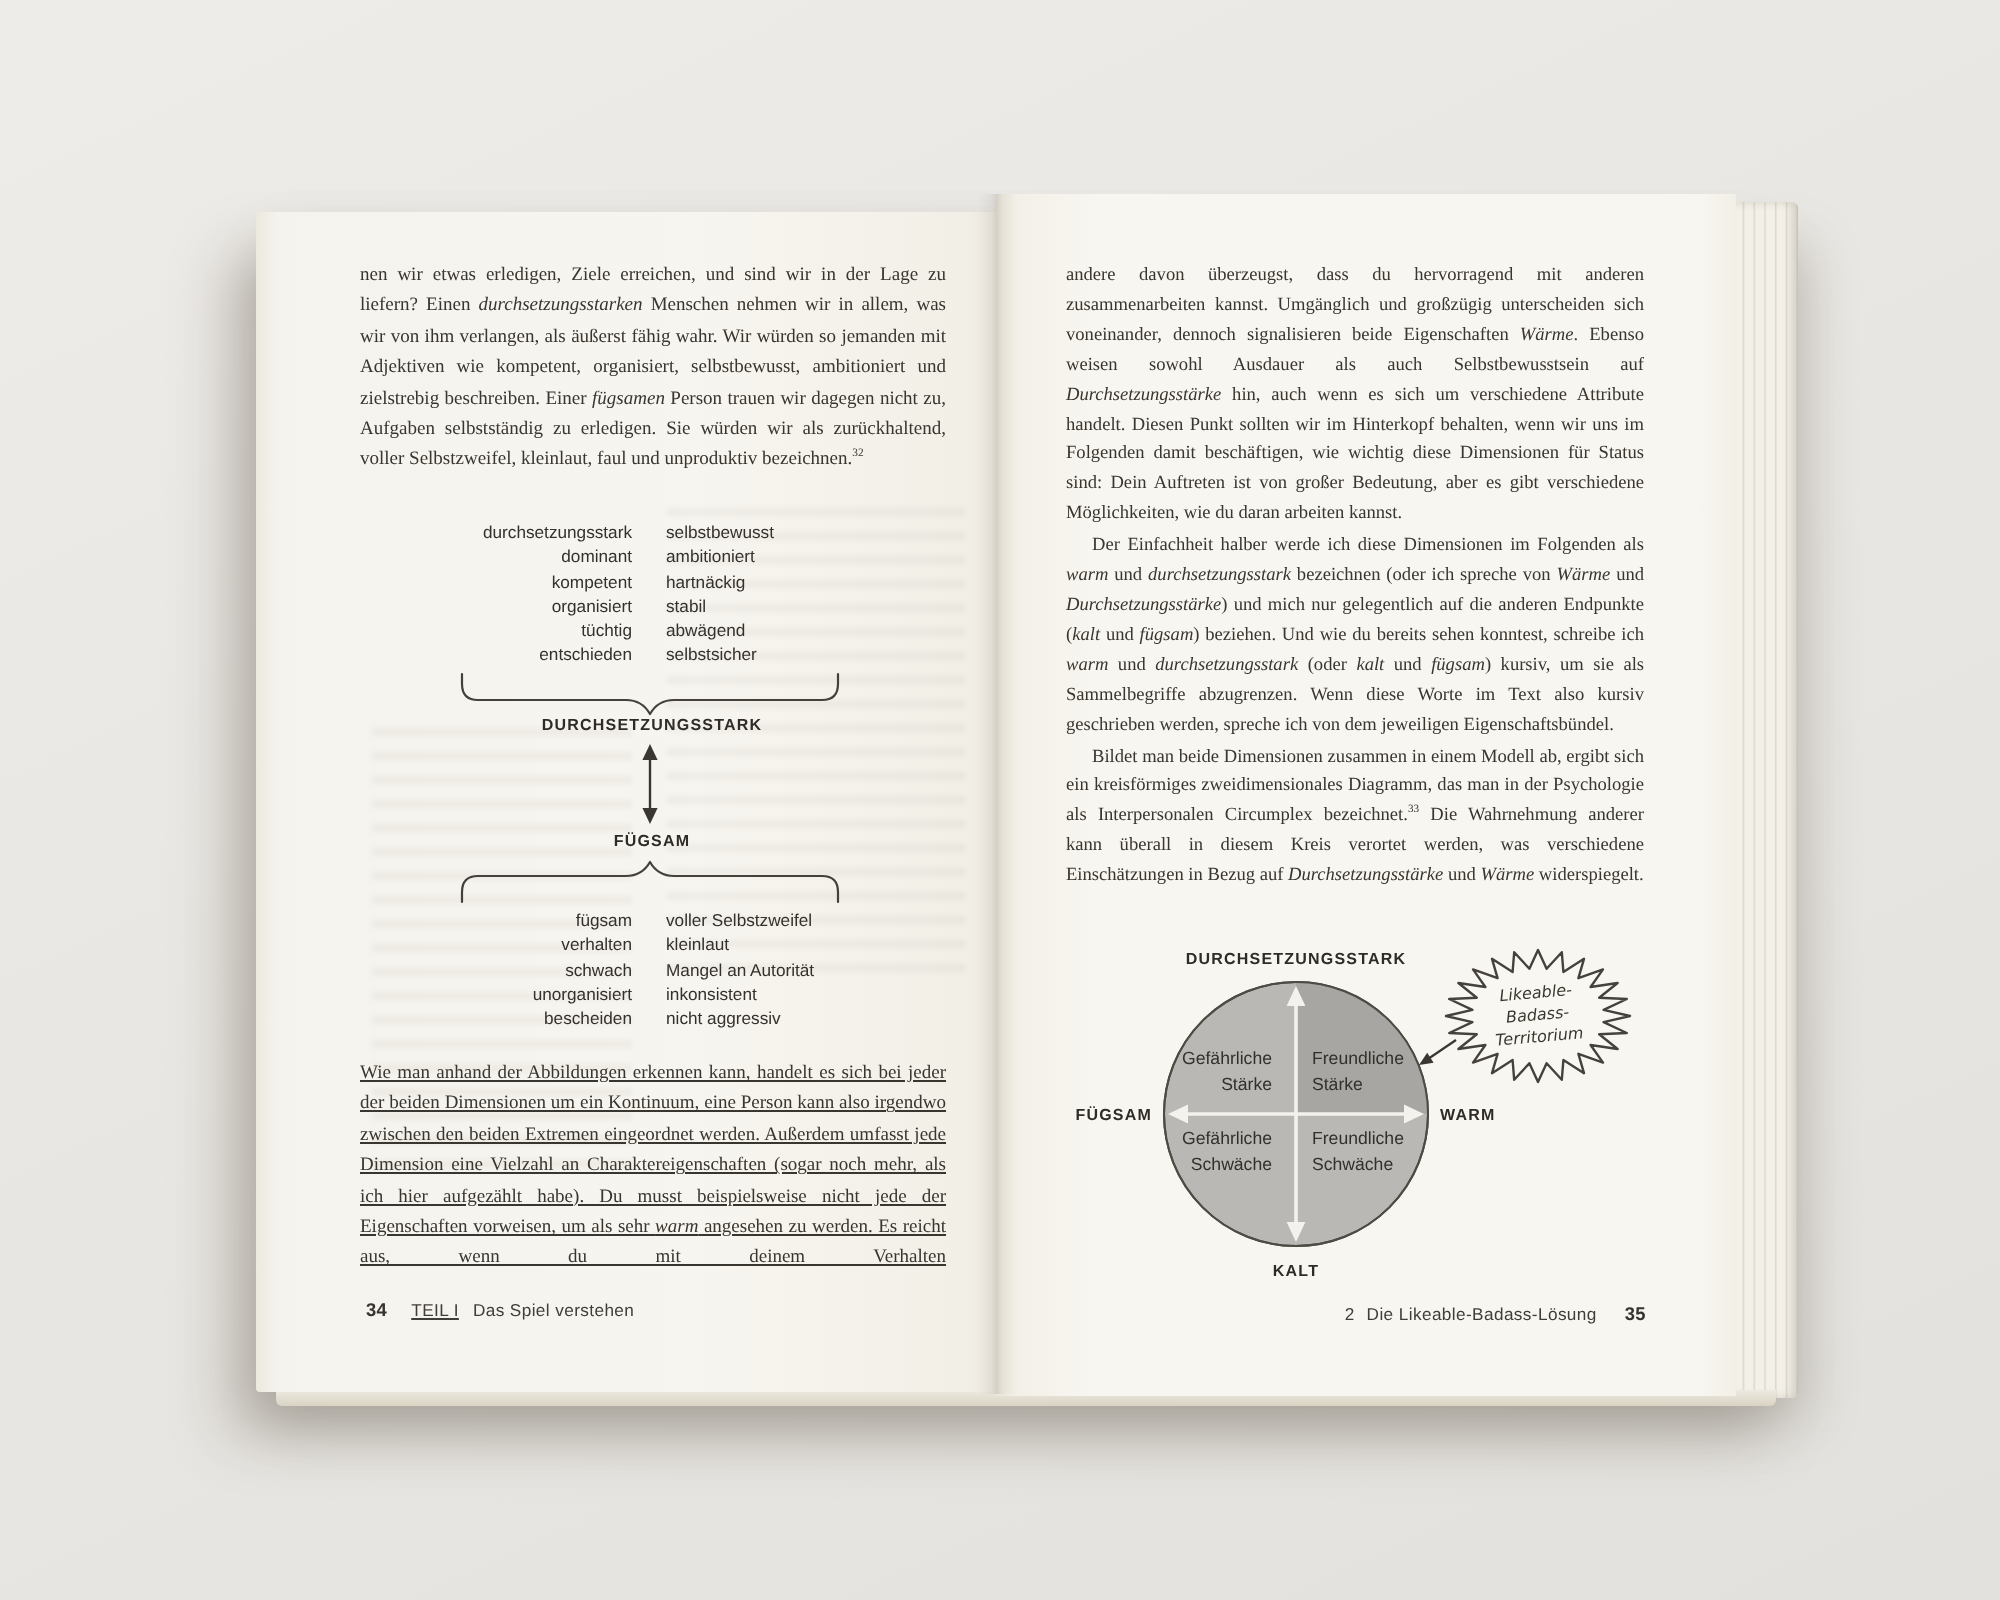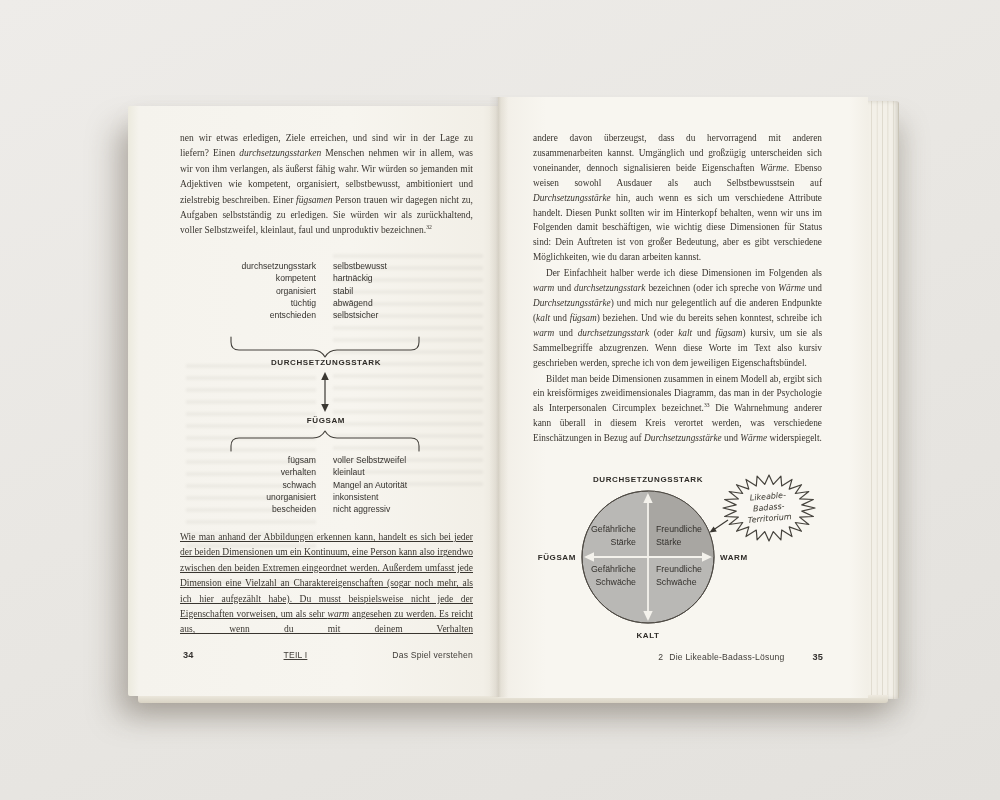--- a/index.html
+++ b/index.html
@@ -29,27 +29,27 @@
   .rp p.ind{text-indent:13px;}
   .cont{text-align-last:justify;text-decoration:underline;}
   sup{font-size:.6em;line-height:0;vertical-align:super;}
   .wordtable{position:absolute;left:40px;width:316px;font-size:8.6px;line-height:12.3px;color:#34312d;}
   .wordtable .row{display:flex;}
   .wordtable .wl{flex:0 0 148px;text-align:right;}
   .wordtable .wr{flex:1;padding-left:17px;text-align:left;}
   .figlabel{position:absolute;left:40px;width:316px;text-align:center;font-weight:bold;font-size:8px;
          letter-spacing:.6px;color:#2f2c28;}
   .figsvg{position:absolute;}
-  .footer{position:absolute;display:flex;align-items:baseline;color:#403d38;font-size:8.6px;letter-spacing:.2px;justify-content:space-between;}
+  .footer{position:absolute;display:flex;align-items:baseline;color:#403d38;font-size:8.6px;letter-spacing:.2px;}
   .footer .pn{font-weight:bold;font-size:9.2px;color:#353230;}
   .footer-left .part{margin-left:12px;text-decoration:underline;}
   .footer-left .sect{margin-left:7px;}
   .footer-right{justify-content:flex-end;}
   .footer-right .chtitle{margin-left:6px;}
-  .footer-right .pn{margin-left:28px;}
+  .footer-right .pn{margin-left:14px;}
   svg text{font-family:"Liberation Sans",sans-serif;}
   text.qlabel{font-size:8.8px;fill:#33302c;}
   text.axis{font-size:8px;font-weight:bold;fill:#2f2c28;letter-spacing:.6px;}
   text.hand{font-size:8px;font-style:italic;fill:#3a372f;font-family:"DejaVu Sans",sans-serif;}
 </style>
 </head>
 <body>
 
 <div class="stage">
   <div class="book-shadow"></div>
@@ -63,20 +63,24 @@
 
     <div class="ghost" style="left:205px;top:160px;width:150px;height:240px;"></div>
     <div class="ghost" style="left:58px;top:270px;width:130px;height:220px;"></div>
 
     <div class="serif" style="left:52px;top:37px;width:293px;"><span>nen wir etwas erledigen, Ziele erreichen, und sind wir in der Lage zu liefern? Einen </span><i>durchsetzungsstarken</i><span> Menschen nehmen wir in allem, was wir von ihm verlangen, als äußerst fähig wahr. Wir würden so jemanden mit Adjektiven wie kompetent, organisiert, selbstbewusst, ambitioniert und zielstrebig beschreiben. Einer </span><i>fügsamen</i><span> Person trauen wir dagegen nicht zu, Aufgaben selbstständig zu erledigen. Sie würden wir als zurückhaltend, voller Selbstzweifel, kleinlaut, faul und unproduktiv bezeichnen.</span><sup>32</sup></div>
 
     <div class="wordtable" style="top:166px;">
         <div class="row">
           <div class="wl">durchsetzungsstark</div>
           <div class="wr">selbstbewusst</div>
+        </div>
+        <div class="row">
+          <div class="wl">dominant</div>
+          <div class="wr">ambitioniert</div>
         </div>
         <div class="row">
           <div class="wl">kompetent</div>
           <div class="wr">hartnäckig</div>
         </div>
         <div class="row">
           <div class="wl">organisiert</div>
           <div class="wr">stabil</div>
         </div>
         <div class="row">

